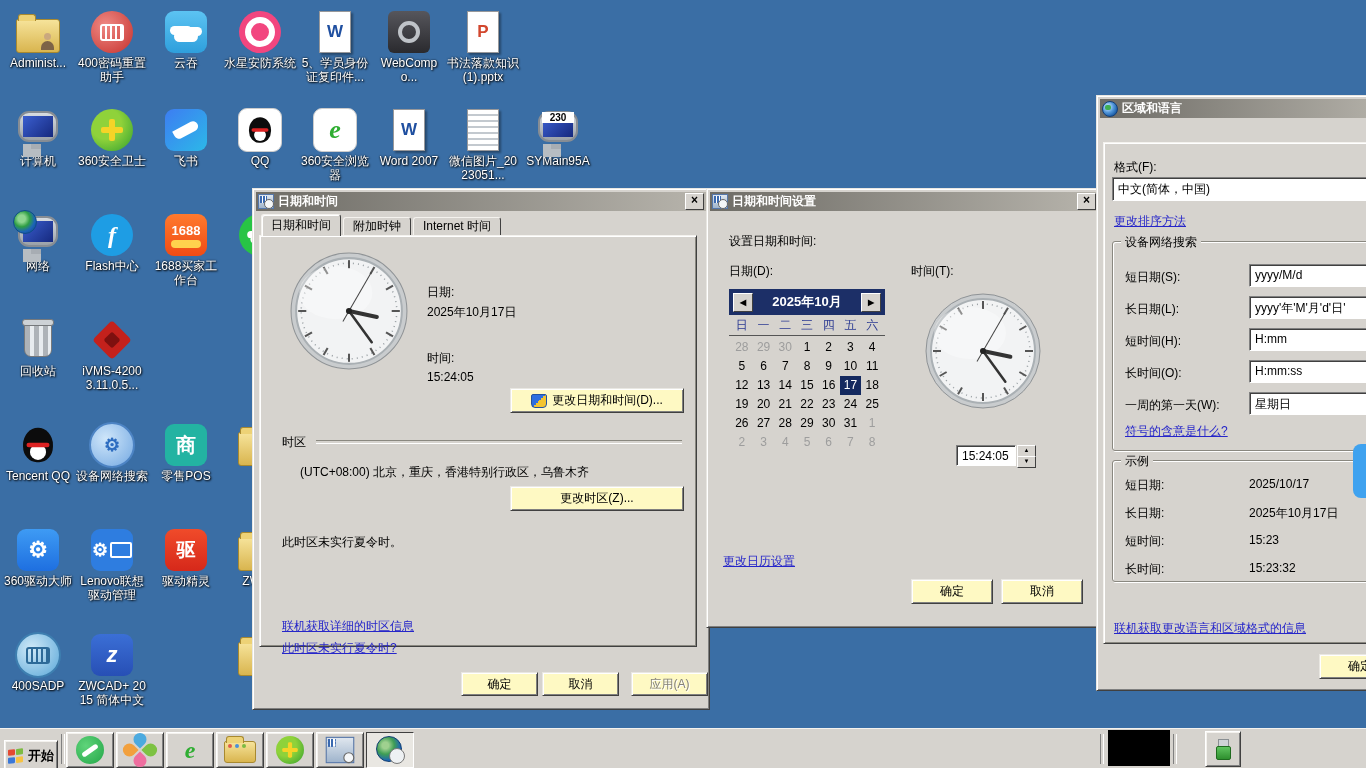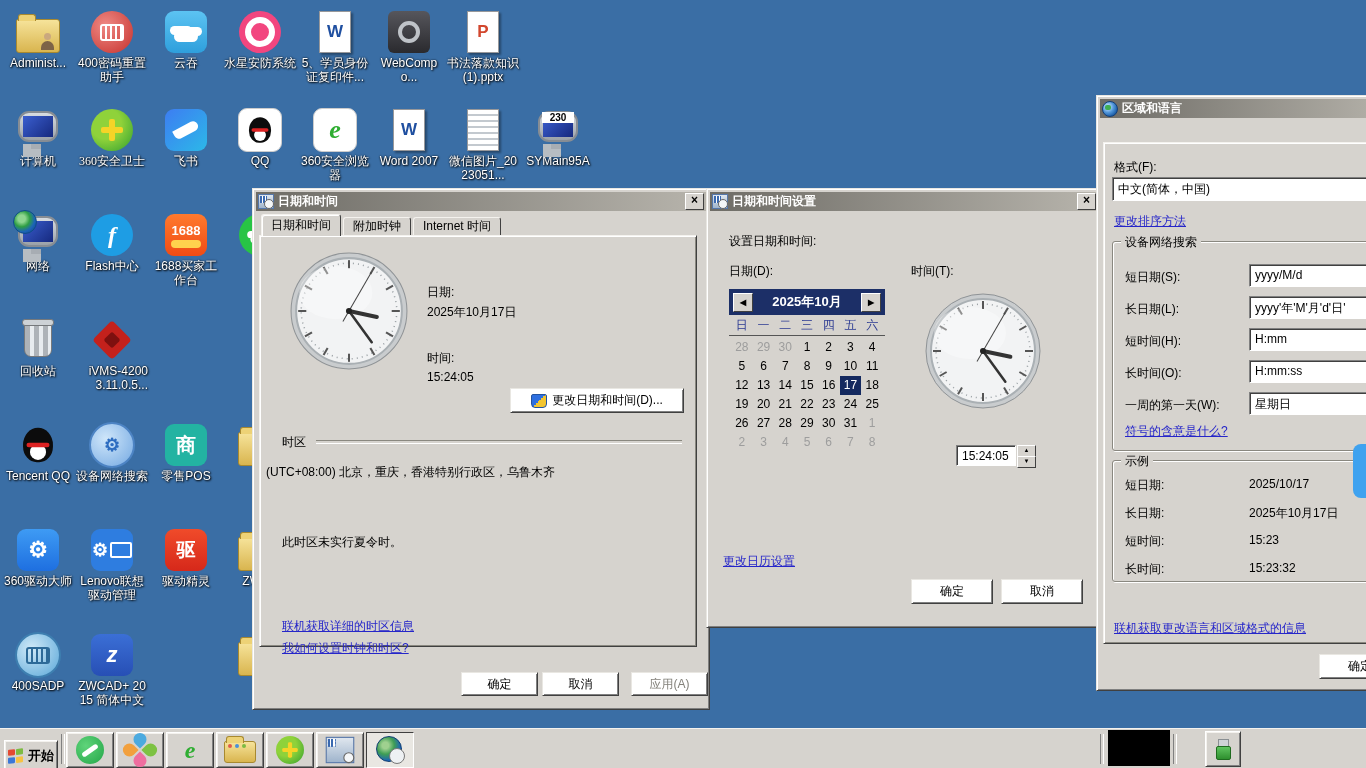--- a/index.html
+++ b/index.html
@@ -72,21 +72,21 @@
   .globeicon{width:14px;height:14px;border-radius:50%;
     background:radial-gradient(circle at 35% 35%,#bfe0ff 10%,#4f94d8 45%,#1d5fa8 75%);border:1px solid #123f7a;position:relative;}
   .globeicon::before{content:'';position:absolute;left:2px;top:3px;width:6px;height:5px;background:#3fae52;border-radius:2px;}
   .tabs{position:absolute;display:flex;z-index:3;}
   .tab{height:17px;line-height:17px;padding:0 9px;background:#D6D3CE;margin-right:2px;
     border:1px solid #404040;border-bottom:none;border-top-color:#f4f2ee;border-left-color:#f4f2ee;
     border-radius:3px 3px 0 0;position:relative;top:3px;}
   .tab.active{top:0;height:21px;line-height:20px;z-index:4;box-shadow:inset 1px 1px 0 #fff;}
   .tabpage{position:absolute;background:#D6D3CE;border:1px solid;border-color:#f4f2ee #404040 #404040 #f4f2ee;
     box-shadow:inset 1px 1px 0 #fff,inset -1px -1px 0 #8a8880;}
-  .btn{position:absolute;background:#ffffff;font-size:12px;font-family:"Liberation Sans",sans-serif;
+  .btn{position:absolute;background:#fef9c3;font-size:12px;font-family:"Liberation Sans",sans-serif;
     border:1px solid;border-color:#e9e7e2 #404040 #404040 #e9e7e2;
     box-shadow:inset 1px 1px 0 #fff,inset -1px -1px 0 #808080;
     display:flex;align-items:center;justify-content:center;gap:5px;color:#000;}
   .btn.disabled{color:#83817a;text-shadow:1px 1px 0 #fff;}
   .uac{width:14px;height:12px;background:linear-gradient(135deg,#2e6fe0 50%,#f3c530 50%);
     border-radius:2px 2px 4px 4px;border:1px solid #23539f;}
   .link{color:#2626C9;text-decoration:underline;cursor:pointer;}
   .field{position:absolute;background:#fff;border:1px solid;border-color:#808080 #fff #fff #808080;
     box-shadow:inset 1px 1px 0 #404040;padding:3px 5px;font-size:12px;}
   .grp{position:absolute;border:1px solid #8a8880;border-radius:3px;
@@ -189,21 +189,21 @@
       </div>
       <div class="dicon" style="left: 2px; top: 106px;">
         <div class="artbox">
           <span class="art monitor">
             <i class="scr"></i>
             <i class="stand"></i>
           </span>
         </div>
         <div class="lbl">计算机</div>
       </div>
-      <div class="dicon" style="left: 76px; top: 106px; font-family: Liberation Serif, serif;">
+      <div class="dicon" style="left: 76px; top: 106px;">
         <div class="artbox">
           <span class="art circle" style="background:radial-gradient(circle at 35% 35%,#8fd23a 40%,#2f9e2f)">
             <i class="cross"></i>
           </span>
         </div>
         <div class="lbl">360安全卫士</div>
       </div>
       <div class="dicon" style="left: 150px; top: 106px;">
         <div class="artbox">
           <span class="art rsq" style="background:linear-gradient(135deg,#3d7df2,#2cb8e8)">
@@ -286,21 +286,21 @@
           </span>
         </div>
         <div class="lbl"></div>
       </div>
       <div class="dicon" style="left: 2px; top: 316px;">
         <div class="artbox">
           <span class="art bin"></span>
         </div>
         <div class="lbl">回收站</div>
       </div>
-      <div class="dicon" style="left: 76px; top: 316px; text-align: right;">
+      <div class="dicon" style="left: 76px; top: 316px;">
         <div class="artbox">
           <span class="art reddiamond"></span>
         </div>
         <div class="lbl">iVMS-4200 3.11.0.5...</div>
       </div>
       <div class="dicon" style="left: 2px; top: 421px;">
         <div class="artbox">
           <span class="art penguin" style="transform:scale(1.15)"></span>
         </div>
         <div class="lbl">Tencent QQ</div>
@@ -427,24 +427,27 @@
       <div class="statictext" style="left:167px;top:48px;">日期:</div>
       <div class="statictext" style="left:167px;top:68px;">2025年10月17日</div>
       <div class="statictext" style="left:167px;top:114px;">时间:</div>
       <div class="statictext" style="left:167px;top:134px;">15:24:05</div>
       <div class="btn" style="left:250px;top:152px;width:172px;height:23px;">
         <span class="uac"></span>
         <span>更改日期和时间(D)...</span>
       </div>
       <div class="statictext" style="left:22px;top:198px;">时区</div>
       <div class="hsep" style="left:56px;top:204px;width:366px;"></div>
-      <div class="statictext" style="left:6px;top:228px;">(UTC+08:00) 北京，重庆，香港特别行政区，乌鲁木齐</div>
+      <div class="statictext" style="left:40px;top:228px;">(UTC+08:00) 北京，重庆，香港特别行政区，乌鲁木齐</div>
+      <div class="btn" style="left:250px;top:250px;width:172px;height:23px;">
+        <span>更改时区(Z)...</span>
+      </div>
       <div class="statictext" style="left:22px;top:298px;">此时区未实行夏令时。</div>
       <div class="statictext link" style="left:22px;top:382px;">联机获取详细的时区信息</div>
-      <div class="statictext link" style="left:22px;top:404px;">我如何设置时钟和时区?</div>
+      <div class="statictext link" style="left:22px;top:404px;">此时区未实行夏令时?</div>
     </div>
     <div class="btn" style="left:208px;top:483px;width:75px;height:22px;">
         <span>确定</span>
       </div>
     <div class="btn" style="left:289px;top:483px;width:75px;height:22px;">
         <span>取消</span>
       </div>
     <div class="btn disabled" style="left:370px;top:483px;width:75px;height:22px;margin-left:8px;">
         <span>应用(A)</span>
       </div>

